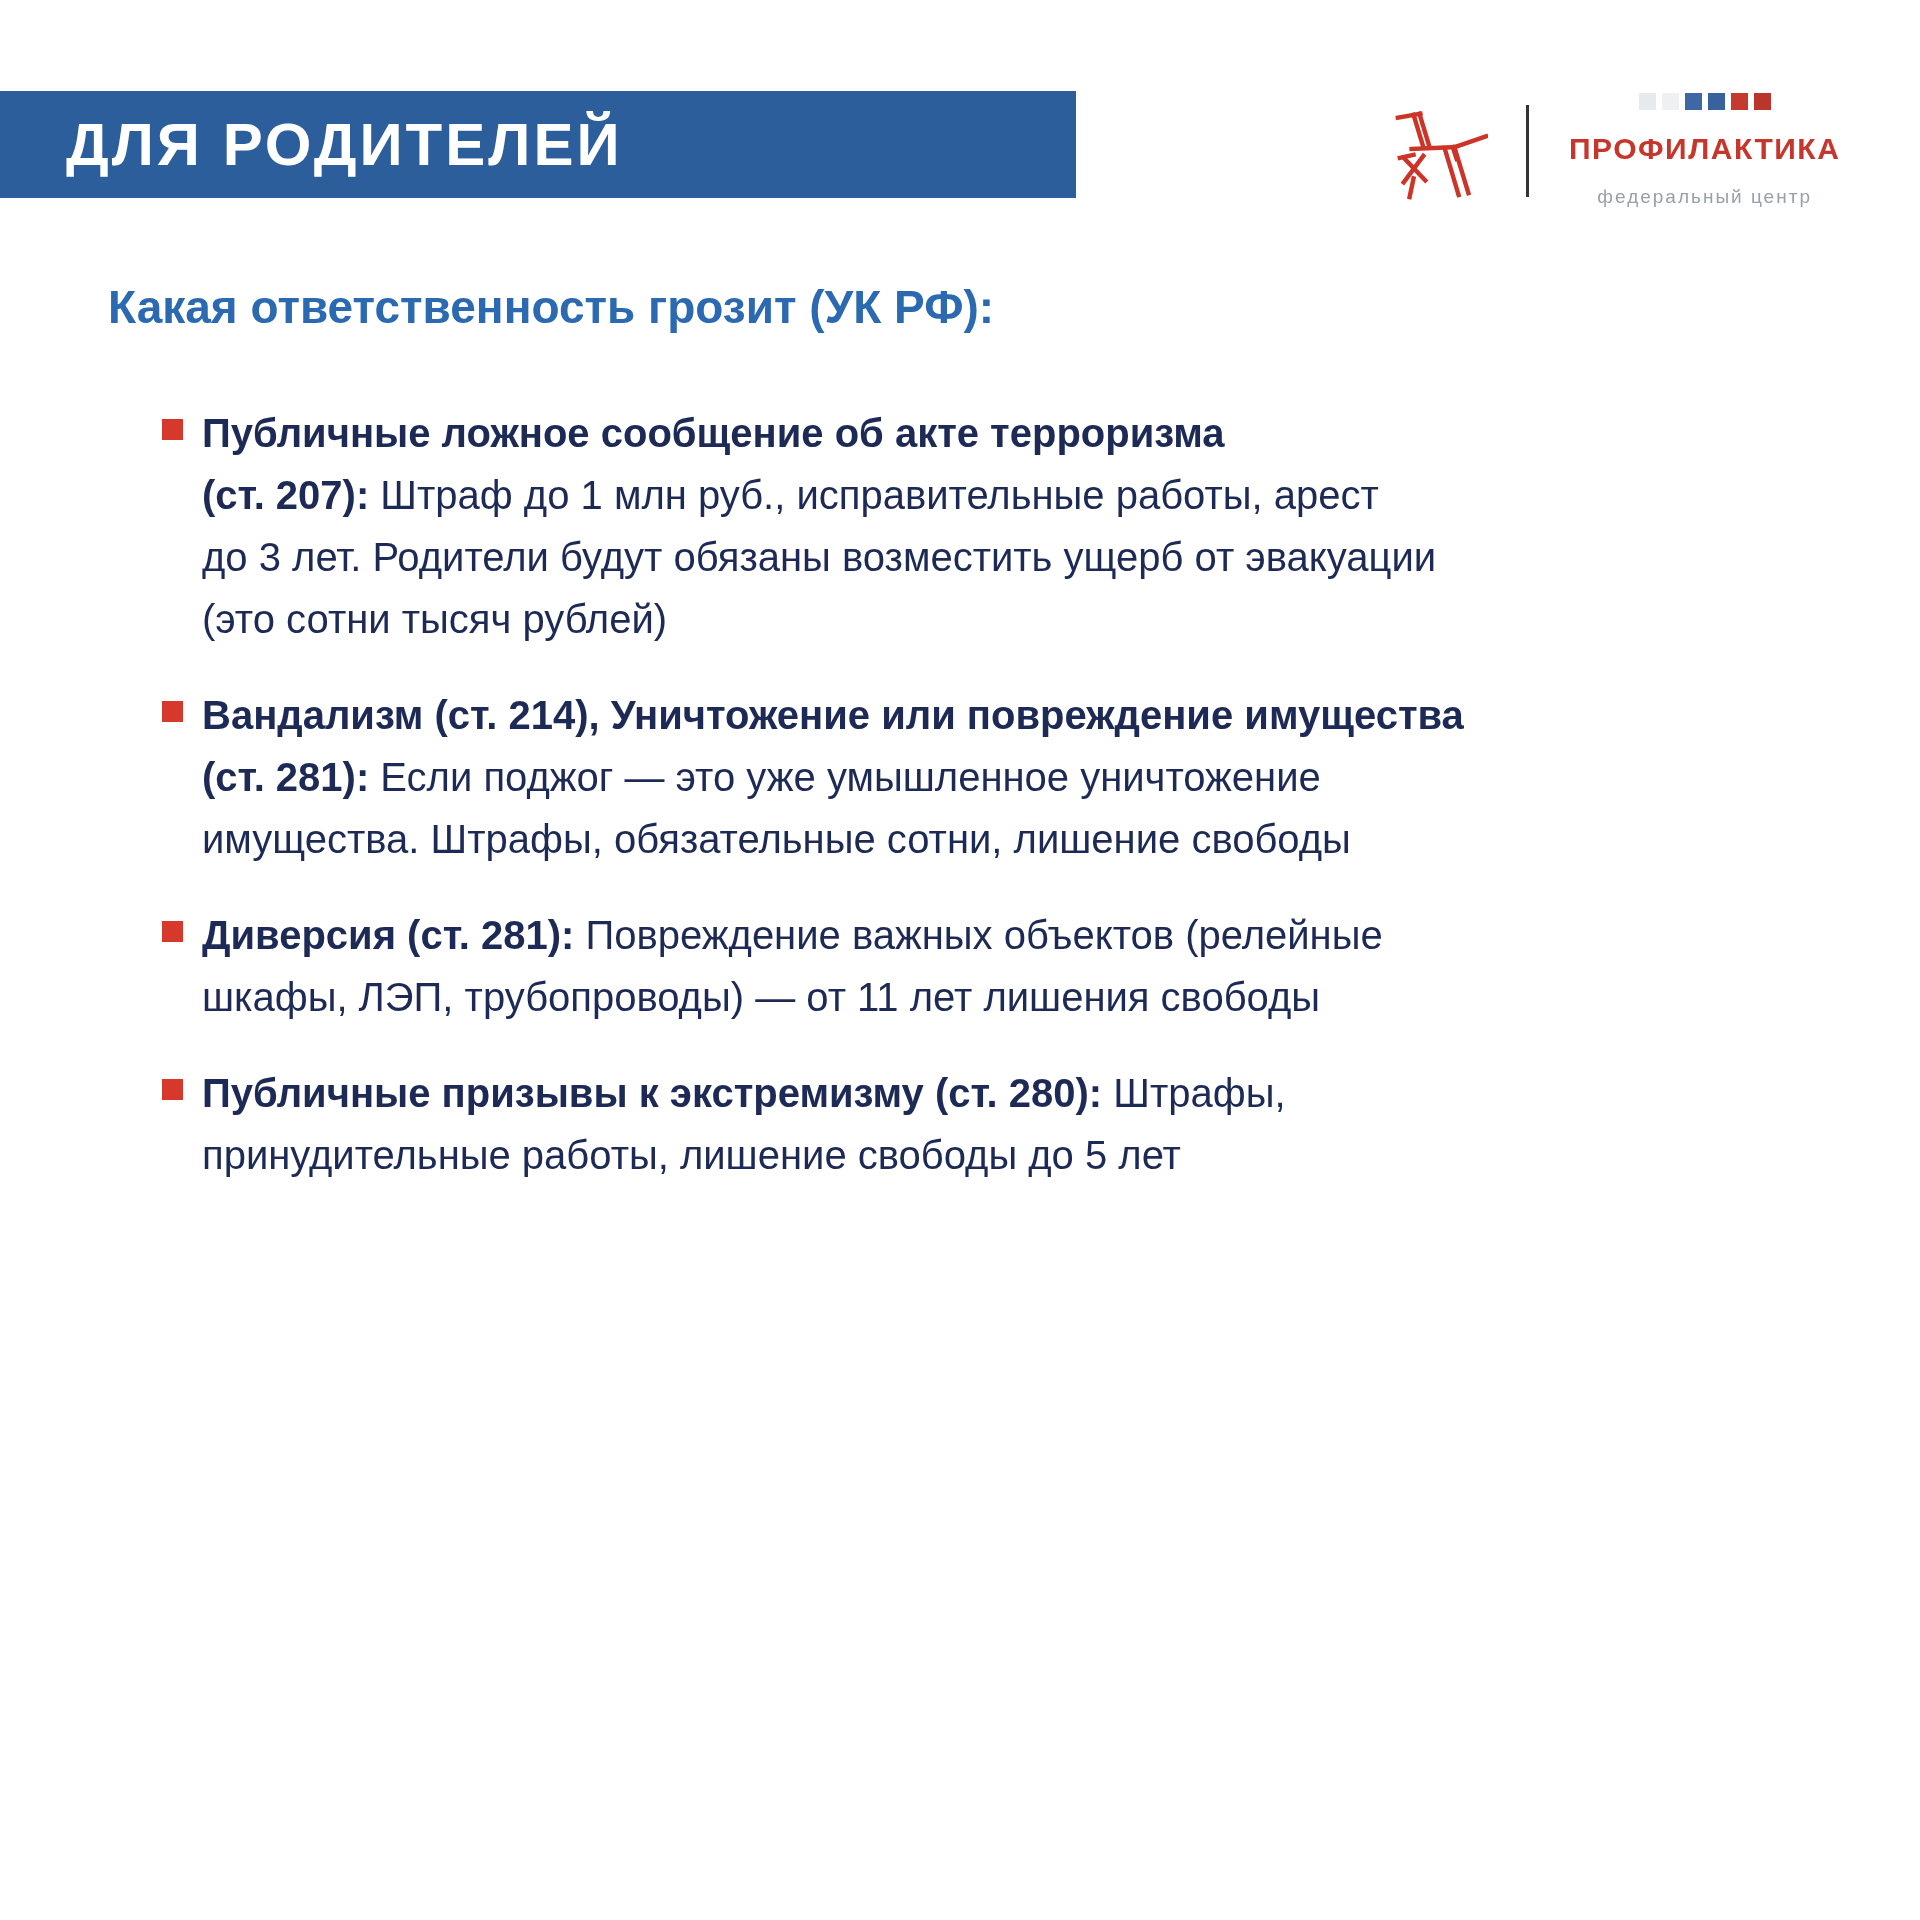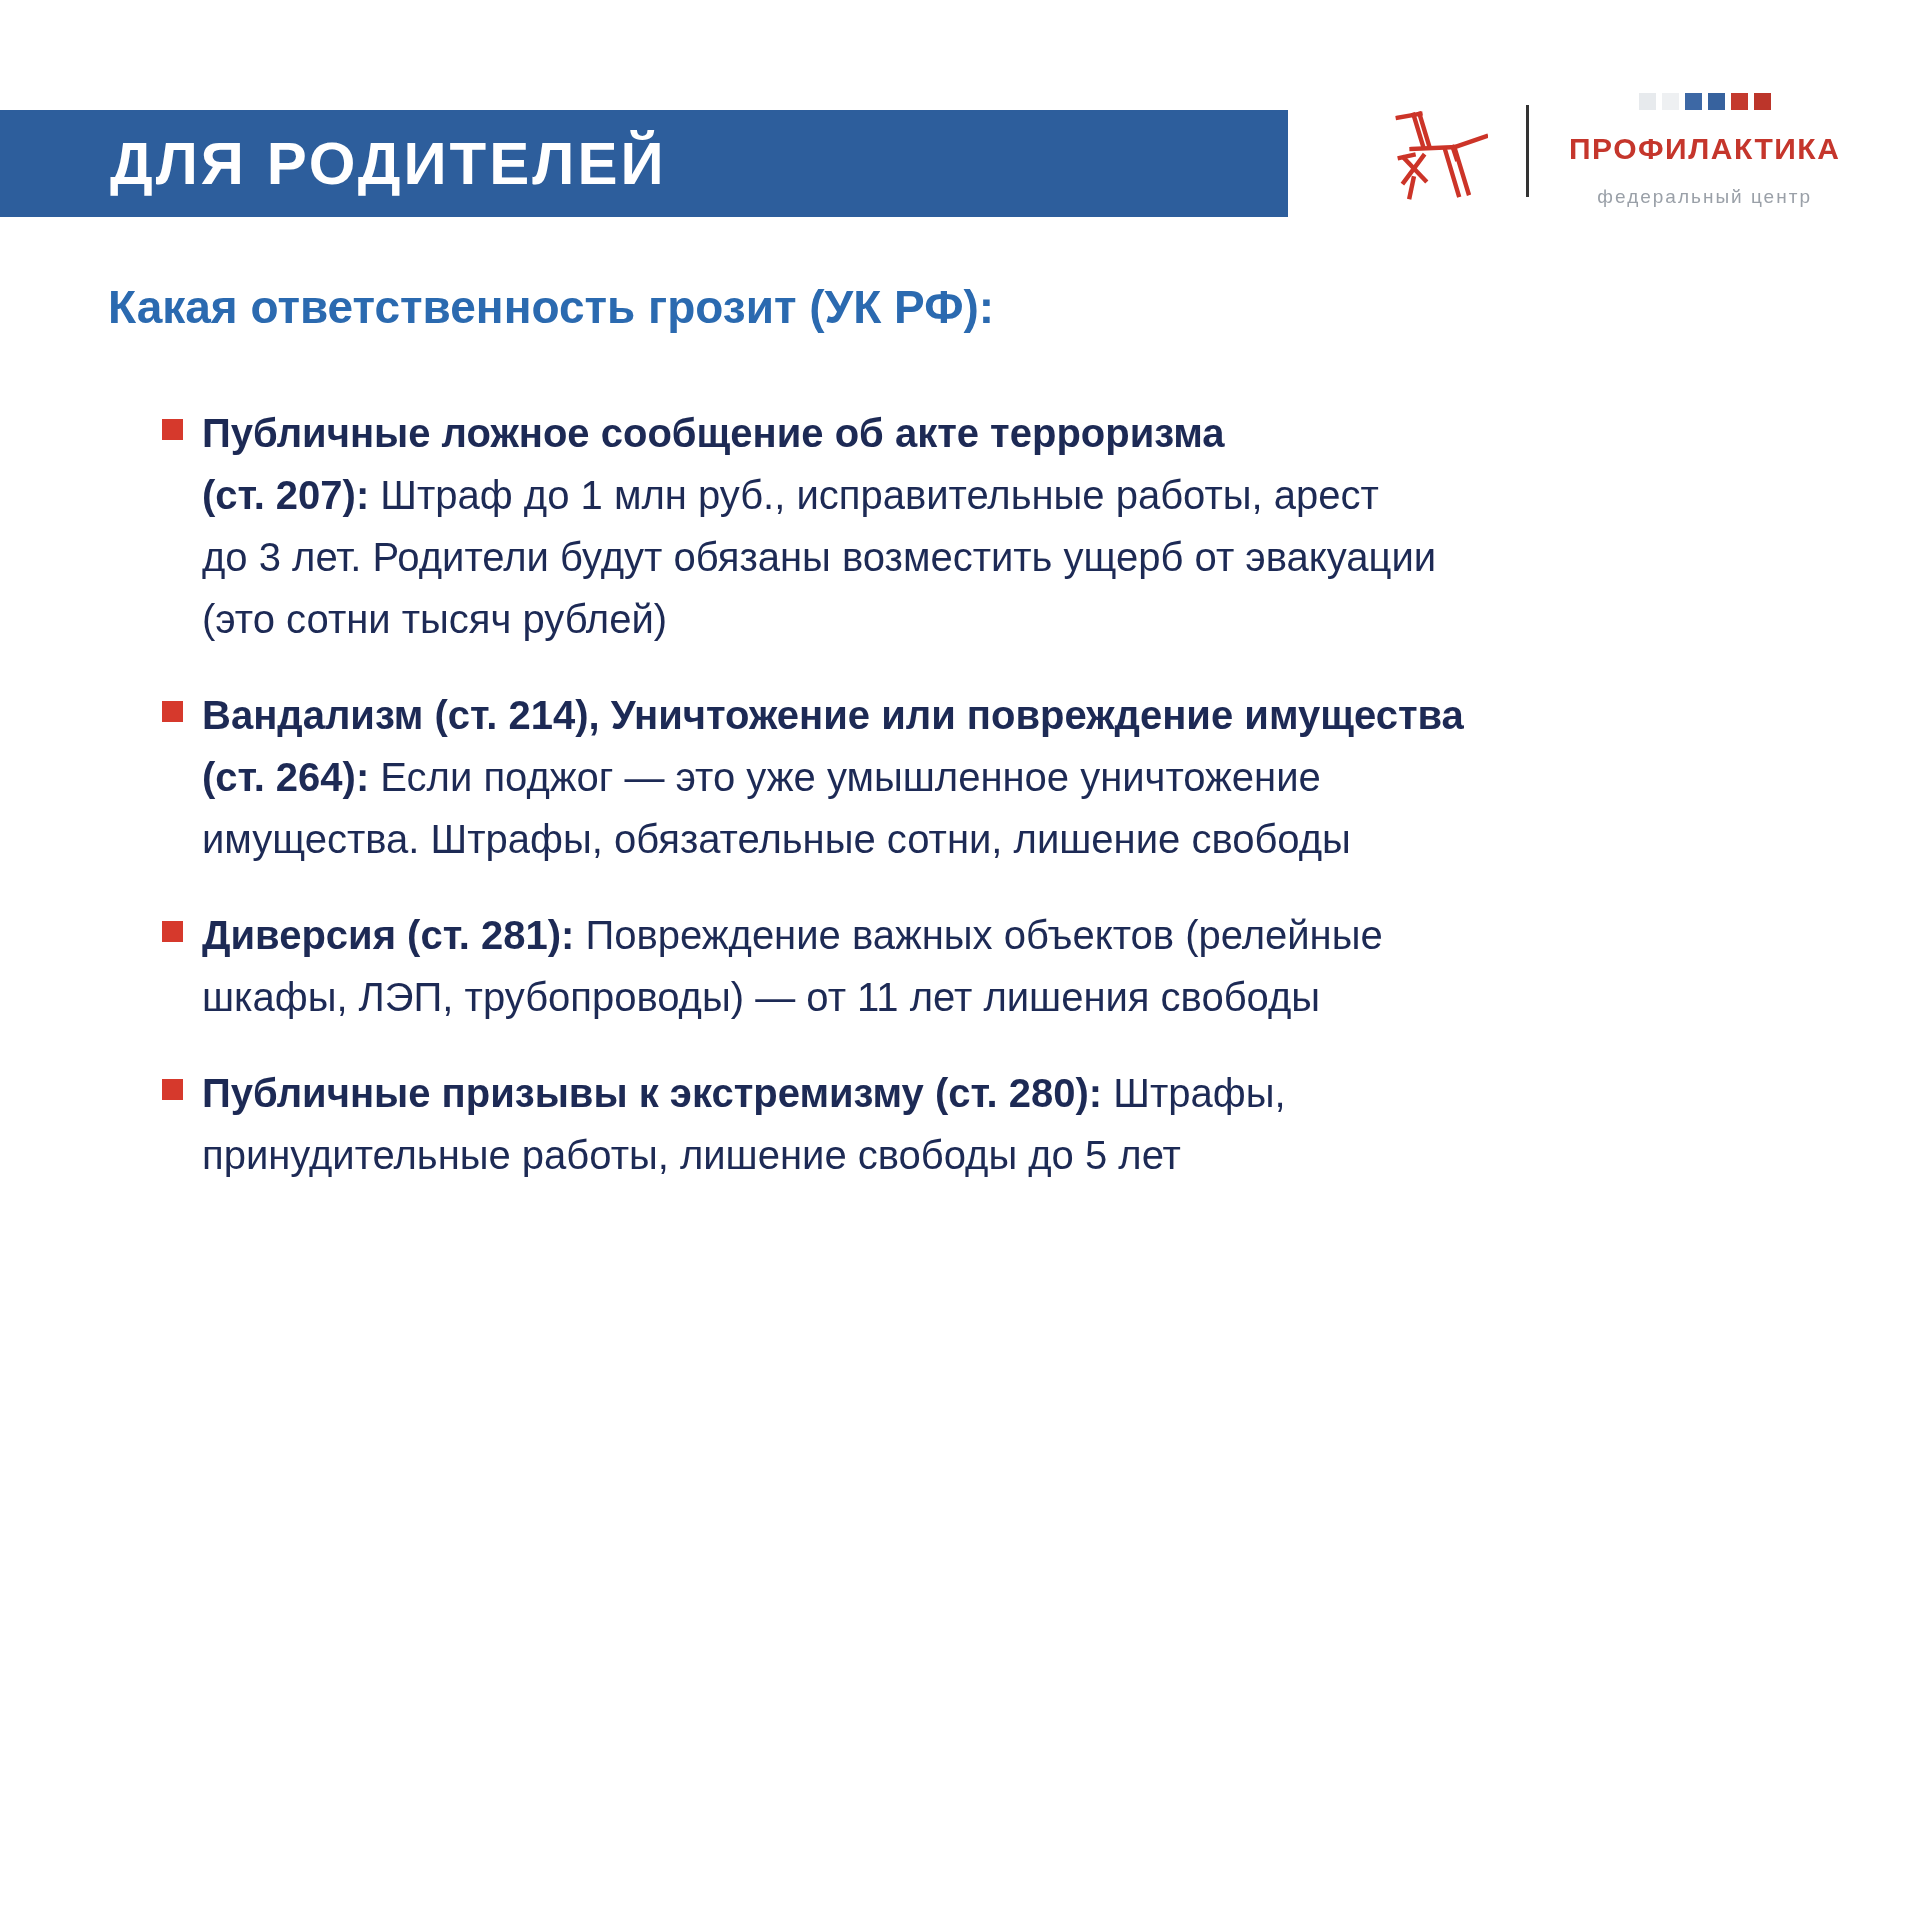--- a/index.html
+++ b/index.html
@@ -16,25 +16,25 @@
   *{box-sizing:border-box;}
   html,body{margin:0;padding:0;}
   body{
     width:1920px;height:1920px;
     background:#ffffff;
     font-family:"Liberation Sans", sans-serif;
     position:relative;
     overflow:hidden;
   }
   .banner{
-    position:absolute;left:0;top:110px;
-    width:1288px;height:107px;
+    position:absolute;left:0;top:91px;
+    width:1076px;height:107px;
     background:var(--banner-bg);
     display:flex;align-items:center;
-    padding-left:110px;
+    padding-left:66px;
   }
   .banner-title{
     color:var(--banner-text);
     font-size:60px;font-weight:bold;
     letter-spacing:3px;
     white-space:nowrap;
   }
   .logo{
     position:absolute;top:98px;left:1390px;
     height:105px;
@@ -132,21 +132,21 @@
     <li class="bullet-item">
       <span class="marker"></span>
       <div class="line"><span class="seg bold">Публичные ложное сообщение об акте терроризма</span></div>
       <div class="line"><span class="seg bold">(ст. 207):</span><span class="seg"> Штраф до 1 млн руб., исправительные работы, арест</span></div>
       <div class="line"><span class="seg">до 3 лет. Родители будут обязаны возместить ущерб от эвакуации</span></div>
       <div class="line"><span class="seg">(это сотни тысяч рублей)</span></div>
     </li>
     <li class="bullet-item">
       <span class="marker"></span>
       <div class="line"><span class="seg bold">Вандализм (ст. 214), Уничтожение или повреждение имущества</span></div>
-      <div class="line"><span class="seg bold">(ст. 264):</span><span class="seg"> Если поджог — это уже умышленное уничтожение</span></div>
+      <div class="line"><span class="seg bold">(ст. 281):</span><span class="seg"> Если поджог — это уже умышленное уничтожение</span></div>
       <div class="line"><span class="seg">имущества. Штрафы, обязательные сотни, лишение свободы</span></div>
     </li>
     <li class="bullet-item">
       <span class="marker"></span>
       <div class="line"><span class="seg bold">Диверсия (ст. 281):</span><span class="seg"> Повреждение важных объектов (релейные</span></div>
       <div class="line"><span class="seg">шкафы, ЛЭП, трубопроводы) — от 11 лет лишения свободы</span></div>
     </li>
     <li class="bullet-item">
       <span class="marker"></span>
       <div class="line"><span class="seg bold">Публичные призывы к экстремизму (ст. 280):</span><span class="seg"> Штрафы,</span></div>

